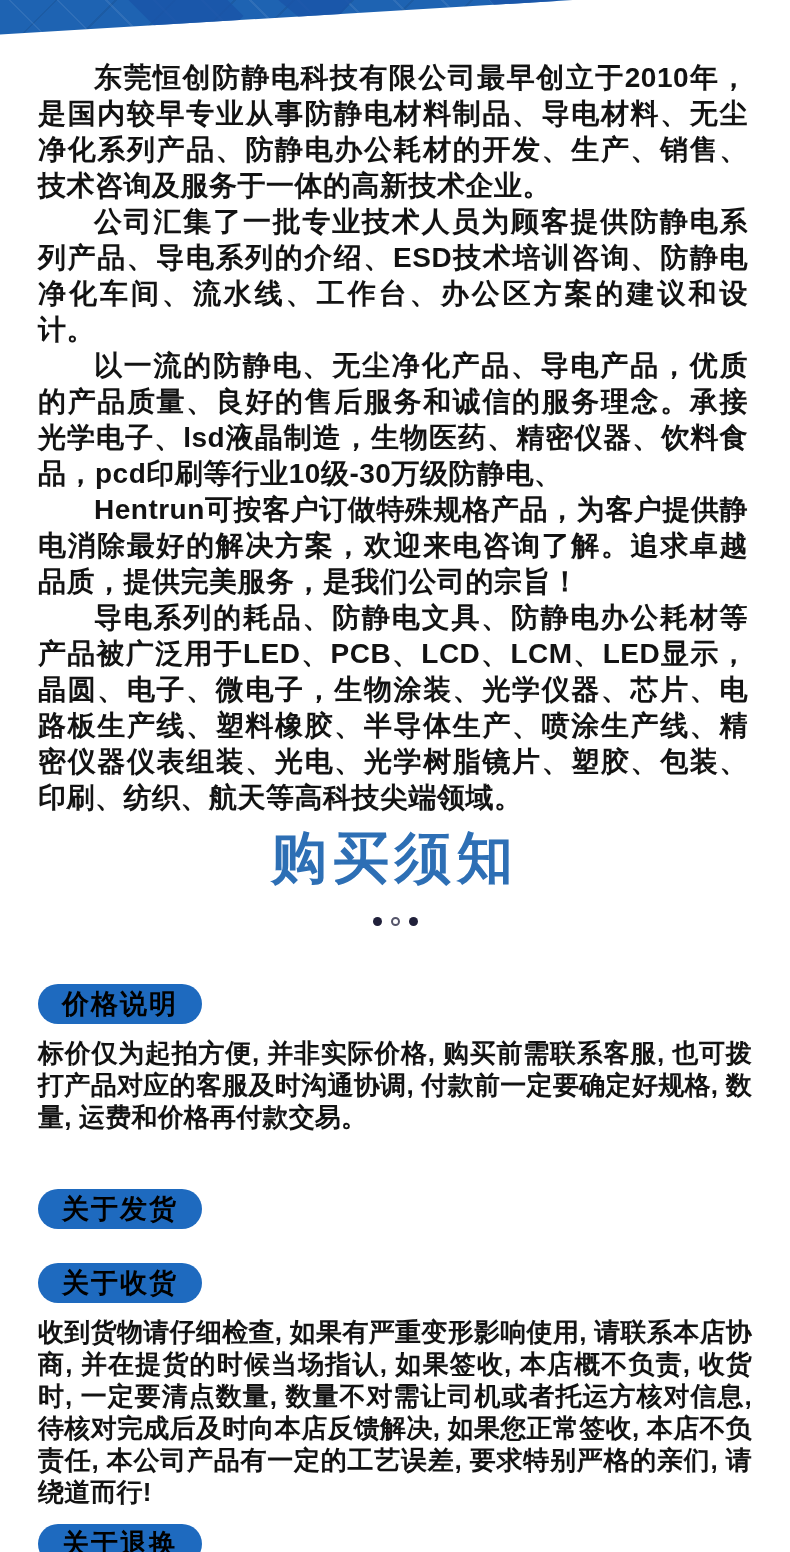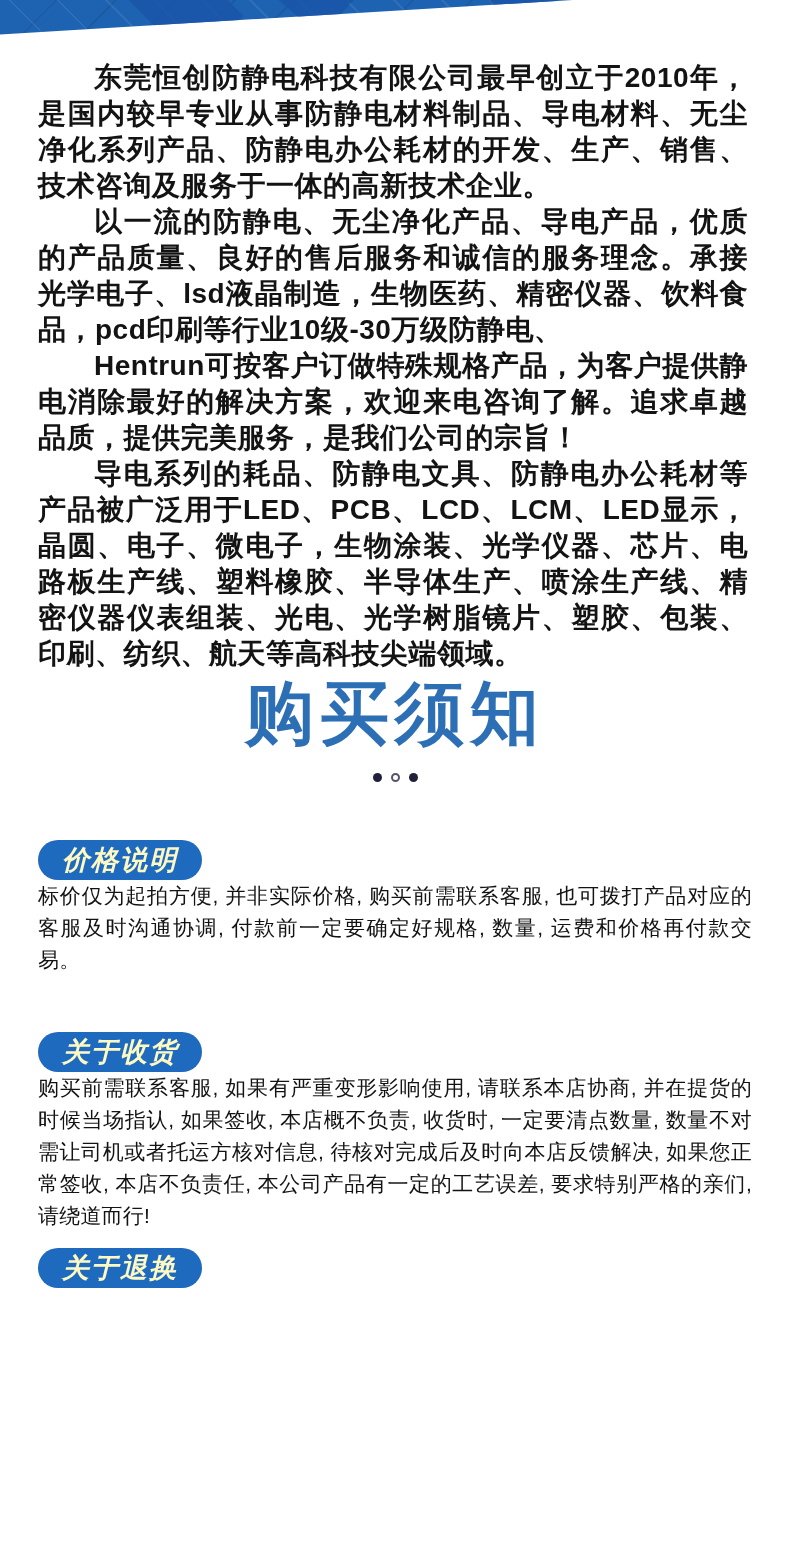--- a/index.html
+++ b/index.html
@@ -32,77 +32,79 @@
   .patch3{left:470px;top:-34px;width:90px;height:50px;transform:rotate(48deg);}
   
   .intro{padding:20px 42px 0 38px;}
   .intro p{
     font-size:28px;line-height:36px;font-weight:bold;
     text-indent:2em;text-align:justify;letter-spacing:.5px;
   }
   
   .notice-title{
     margin-top:0;height:84px;line-height:84px;
-    text-align:center;font-size:69px;font-weight:bold;
+    text-align:center;font-size:56px;font-weight:bold;
     color:var(--heading-blue);letter-spacing:6px;
   }
   .dots{margin-top:16px;height:10px;display:flex;justify-content:center;align-items:center;gap:9px;}
   .dot{width:9px;height:9px;border-radius:50%;background:#20203a;}
   .dot.hollow{background:#ffffff;border:2px solid #55556a;width:9px;height:9px;}
   
   .section{padding:0 38px;}
   .s1{margin-top:58px;}
   .s2{margin-top:56px;}
   .s3{margin-top:34px;}
   .s4{margin-top:16px;}
   .pill{
     display:inline-block;height:40px;line-height:40px;padding:0 24px;
-    background:var(--pill-blue);color:#fef9c3;border-radius:22px;
-    font-size:27px;font-weight:bold;letter-spacing:2px;font-style:italic;
+    background:var(--pill-blue);color:#000000;border-radius:22px;
+    font-size:27px;font-weight:bold;letter-spacing:2px;
   }
   .section-text{
-    font-size:21px;line-height:32px;font-weight:normal;
+    margin-top:13px;font-size:26px;line-height:32px;font-weight:bold;
     text-align:justify;letter-spacing:.2px;
   }
 </style>
 </head>
 <body>
 
 <div class="banner">
   <div class="banner-shape">
     <div class="patch patch1"></div>
     <div class="patch patch2"></div>
     <div class="patch patch3"></div>
   </div>
 </div>
 
 <div class="intro">
   <p>东莞恒创防静电科技有限公司最早创立于2010年，是国内较早专业从事防静电材料制品、导电材料、无尘净化系列产品、防静电办公耗材的开发、生产、销售、技术咨询及服务于一体的高新技术企业。</p>
+  <p>公司汇集了一批专业技术人员为顾客提供防静电系列产品、导电系列的介绍、ESD技术培训咨询、防静电净化车间、流水线、工作台、办公区方案的建议和设计。</p>
   <p>以一流的防静电、无尘净化产品、导电产品，优质的产品质量、良好的售后服务和诚信的服务理念。承接光学电子、lsd液晶制造，生物医药、精密仪器、饮料食品，pcd印刷等行业10级-30万级防静电、</p>
   <p>Hentrun可按客户订做特殊规格产品，为客户提供静电消除最好的解决方案，欢迎来电咨询了解。追求卓越品质，提供完美服务，是我们公司的宗旨！</p>
   <p>导电系列的耗品、防静电文具、防静电办公耗材等 产品被广泛用于LED、PCB、LCD、LCM、LED显示，晶圆、电子、微电子，生物涂装、光学仪器、芯片、电路板生产线、塑料橡胶、半导体生产、喷涂生产线、精密仪器仪表组装、光电、光学树脂镜片、塑胶、包装、印刷、纺织、航天等高科技尖端领域。</p>
 </div>
 
 <div class="notice-title">购买须知</div>
 
 <div class="dots">
   <span class="dot"></span>
   <span class="dot hollow"></span>
   <span class="dot"></span>
 </div>
 
 <div class="section s1">
   <span class="pill">价格说明</span>
   <p class="section-text">标价仅为起拍方便, 并非实际价格, 购买前需联系客服, 也可拨打产品对应的客服及时沟通协调, 付款前一定要确定好规格, 数量, 运费和价格再付款交易。</p>
 </div>
 
 <div class="section s2">
+  <span class="pill">关于发货</span>
 </div>
 
 <div class="section s3">
   <span class="pill">关于收货</span>
-  <p class="section-text">购买前需联系客服, 如果有严重变形影响使用, 请联系本店协商, 并在提货的时候当场指认, 如果签收, 本店概不负责, 收货时, 一定要清点数量, 数量不对需让司机或者托运方核对信息, 待核对完成后及时向本店反馈解决, 如果您正常签收, 本店不负责任, 本公司产品有一定的工艺误差, 要求特别严格的亲们, 请绕道而行!</p>
+  <p class="section-text">收到货物请仔细检查, 如果有严重变形影响使用, 请联系本店协商, 并在提货的时候当场指认, 如果签收, 本店概不负责, 收货时, 一定要清点数量, 数量不对需让司机或者托运方核对信息, 待核对完成后及时向本店反馈解决, 如果您正常签收, 本店不负责任, 本公司产品有一定的工艺误差, 要求特别严格的亲们, 请绕道而行!</p>
 </div>
 
 <div class="section s4">
   <span class="pill">关于退换</span>
   
 </div>
 
 </body></html>

